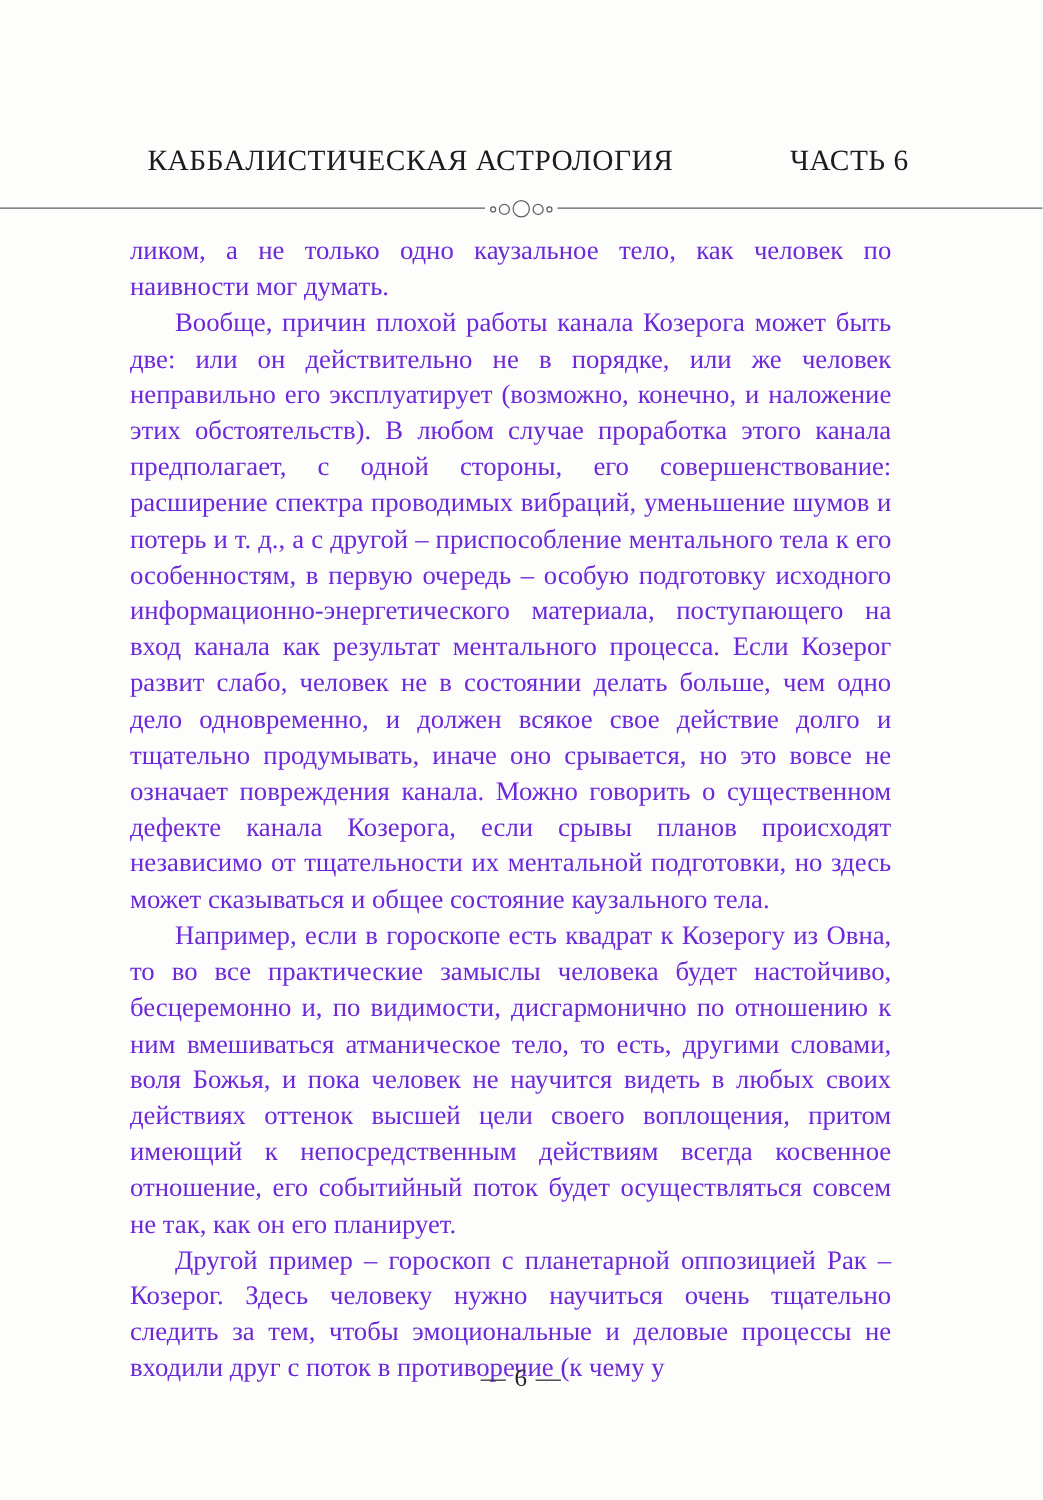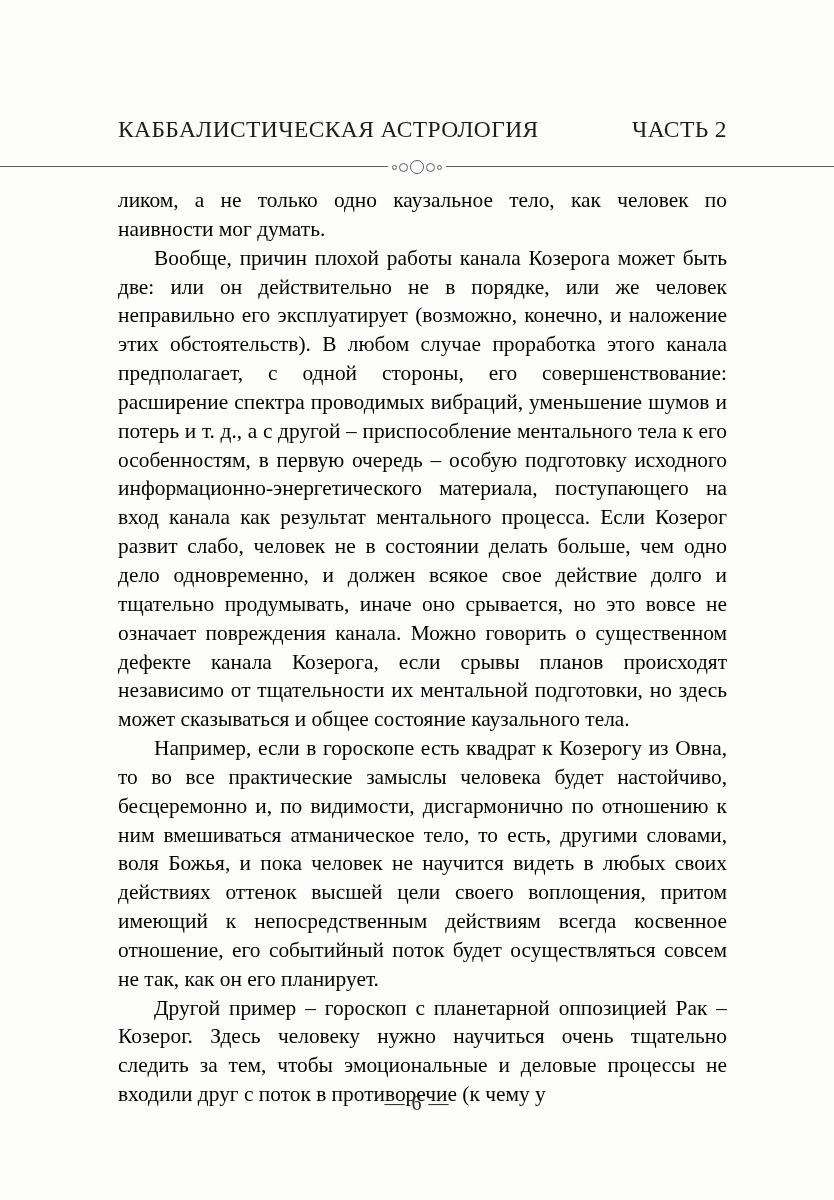--- a/index.html
+++ b/index.html
@@ -83,28 +83,28 @@
     border-radius: 50%;
     background: #fdfdfc;
   }
   .orn-s { width: 5px;  height: 5px;  }
   .orn-m { width: 9px;  height: 9px;  }
   .orn-l { width: 14px; height: 14px; }
 
   
   .body-text {
     position: absolute;
-    left: 118px;
+    left: 104px;
     top: 186px;
     width: 609px;
     font-size: 21.4px;
     line-height: 28.85px;
     text-align: justify;
     text-justify: inter-word;
-    color: #000000;
+    color: #6d28d9;
     hyphens: manual;
   }
   .body-text p {
     margin: 0;
     text-indent: 0;
   }
   .body-text p.indent {
     text-indent: 36px;
   }
 
@@ -120,21 +120,21 @@
     letter-spacing: 1px;
   }
 </style>
 </head>
 <body>
 
 <div class="page">
 
   <div class="running-head">
     <span class="running-head-title">КАББАЛИСТИЧЕСКАЯ АСТРОЛОГИЯ</span>
-    <span class="running-head-part">ЧАСТЬ 2</span>
+    <span class="running-head-part">ЧАСТЬ 6</span>
   </div>
 
   <div class="rule-wrap">
     <div class="rule-line"></div>
     <div class="rule-ornament">
       <span class="orn-circle orn-s"></span>
       <span class="orn-circle orn-m"></span>
       <span class="orn-circle orn-l"></span>
       <span class="orn-circle orn-m"></span>
       <span class="orn-circle orn-s"></span>

